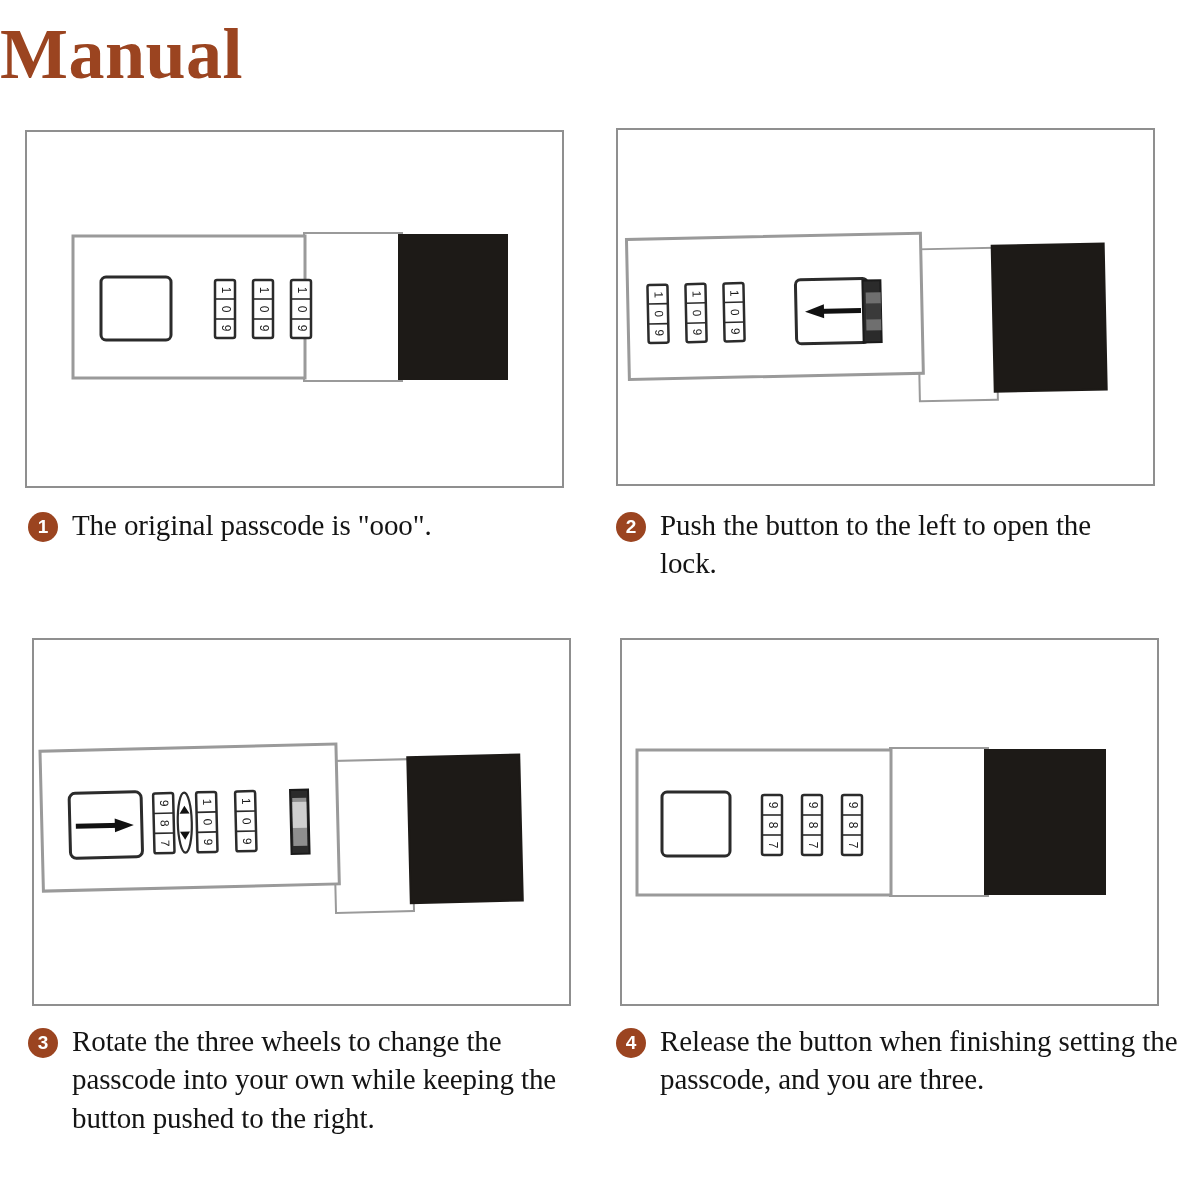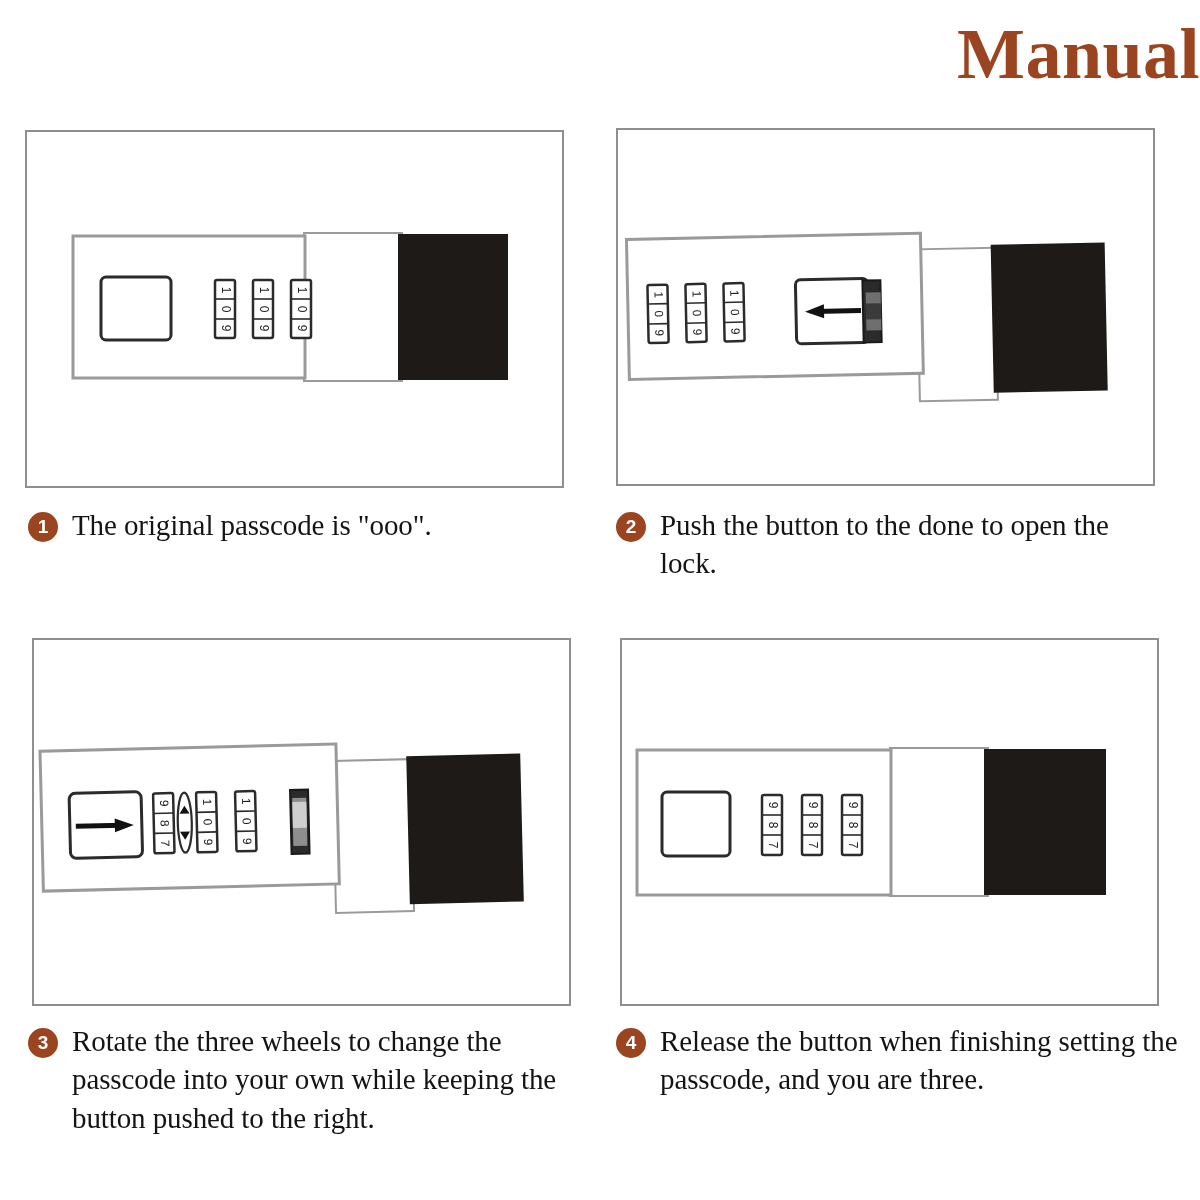--- a/index.html
+++ b/index.html
@@ -14,21 +14,21 @@
     font-family: "Liberation Serif", "DejaVu Serif", serif;
     overflow: hidden;
   }
 
   
   #title {
     position: absolute;
     left: 0;
     top: 18px;
     width: 1200px;
-    text-align: right;
+    text-align: left;
     font-size: 72px;
     font-weight: bold;
     color: #9b4420;
     letter-spacing: 0.5px;
     line-height: 1.0;
   }
 
   
   .panel {
     position: absolute;
@@ -269,21 +269,21 @@
   </svg>
 </div>
 
 <div class="caption" id="caption-1">
   <div class="badge">1</div>
   <div class="caption-text">The original passcode is "ooo".</div>
 </div>
 
 <div class="caption" id="caption-2">
   <div class="badge">2</div>
-  <div class="caption-text">Push the button to the done to open the lock.</div>
+  <div class="caption-text">Push the button to the left to open the lock.</div>
 </div>
 
 <div class="caption" id="caption-3">
   <div class="badge">3</div>
   <div class="caption-text">Rotate the three wheels to change the passcode into your own while keeping the button pushed to the right.</div>
 </div>
 
 <div class="caption" id="caption-4">
   <div class="badge">4</div>
   <div class="caption-text">Release the button when finishing setting the passcode, and you are three.</div>

